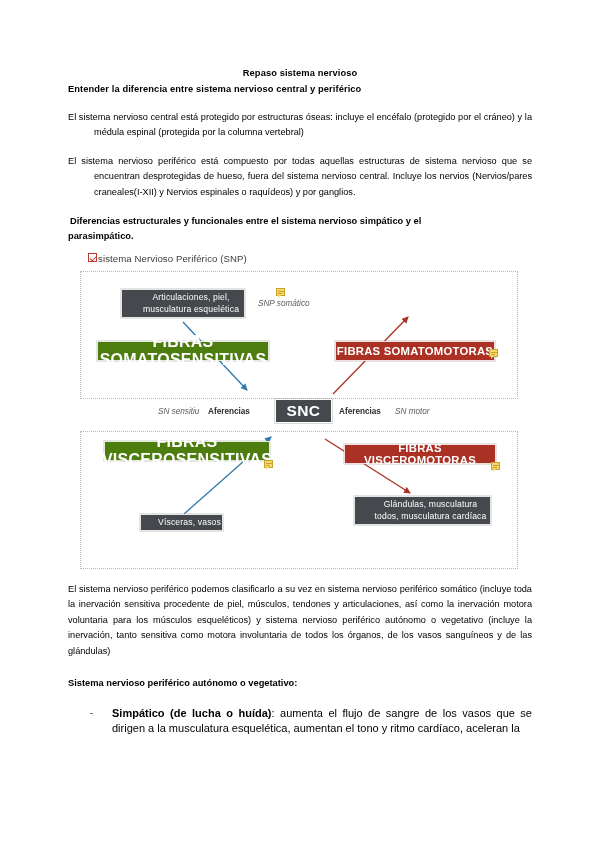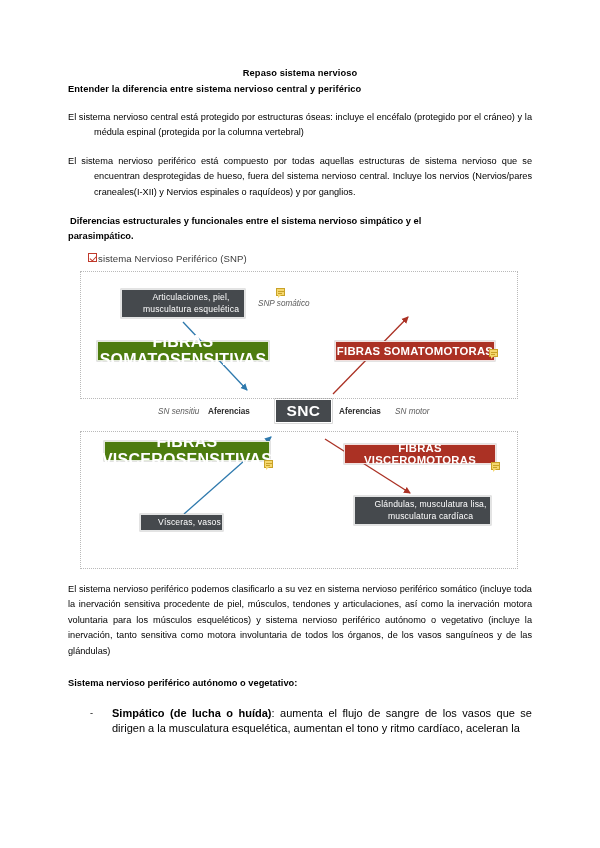--- a/index.html
+++ b/index.html
@@ -308,21 +308,21 @@
         </span>
 
       <div class="node red" style="left:264px; top:173px; width:152px; height:20px;">Fibras visceromotoras</div>
       <span class="note-icon" style="left:411px; top:191px;">
           <i class="ln l1"></i>
           <i class="ln l2"></i>
         </span>
 
       <div class="node gray" style="left:60px; top:243px; width:83px; height:17px;">Vísceras, vasos</div>
 
-      <div class="node gray" style="left:274px; top:225px; width:137px; height:29px;">Glándulas, musculatura lisa, musculatura cardíaca</div>
+      <div class="node gray" style="left:274px; top:225px; width:137px; height:29px;">Glándulas, musculatura todos, musculatura cardíaca</div>
 
 
     </div>
 
     <div class="para">
       <span>El sistema nervioso periférico podemos clasificarlo a su vez en sistema </span><b>nervioso periférico somático</b><span> (incluye toda la inervación sensitiva procedente de piel, músculos, tendones y articulaciones, así como la inervación motora voluntaria para los músculos esqueléticos) y sistema </span><b>nervioso periférico autónomo o vegetativo</b><span> (incluye la inervación, tanto sensitiva como motora involuntaria de todos los órganos, de los vasos sanguíneos y de las glándulas)</span>
     </div>
 
     <div class="section-head">Sistema nervioso periférico autónomo o vegetativo:</div>
 

